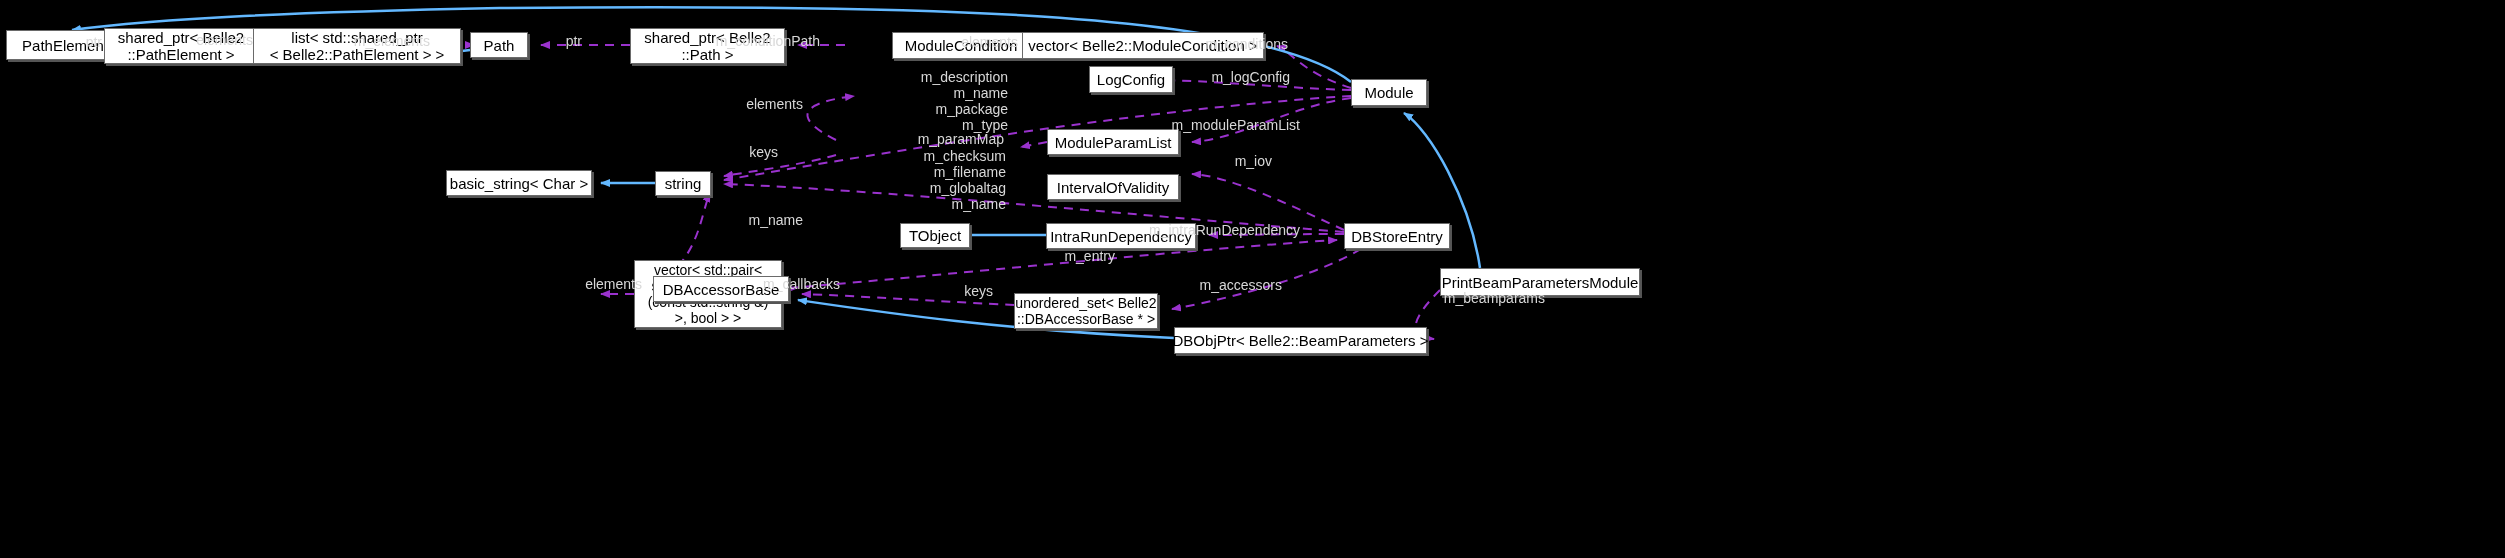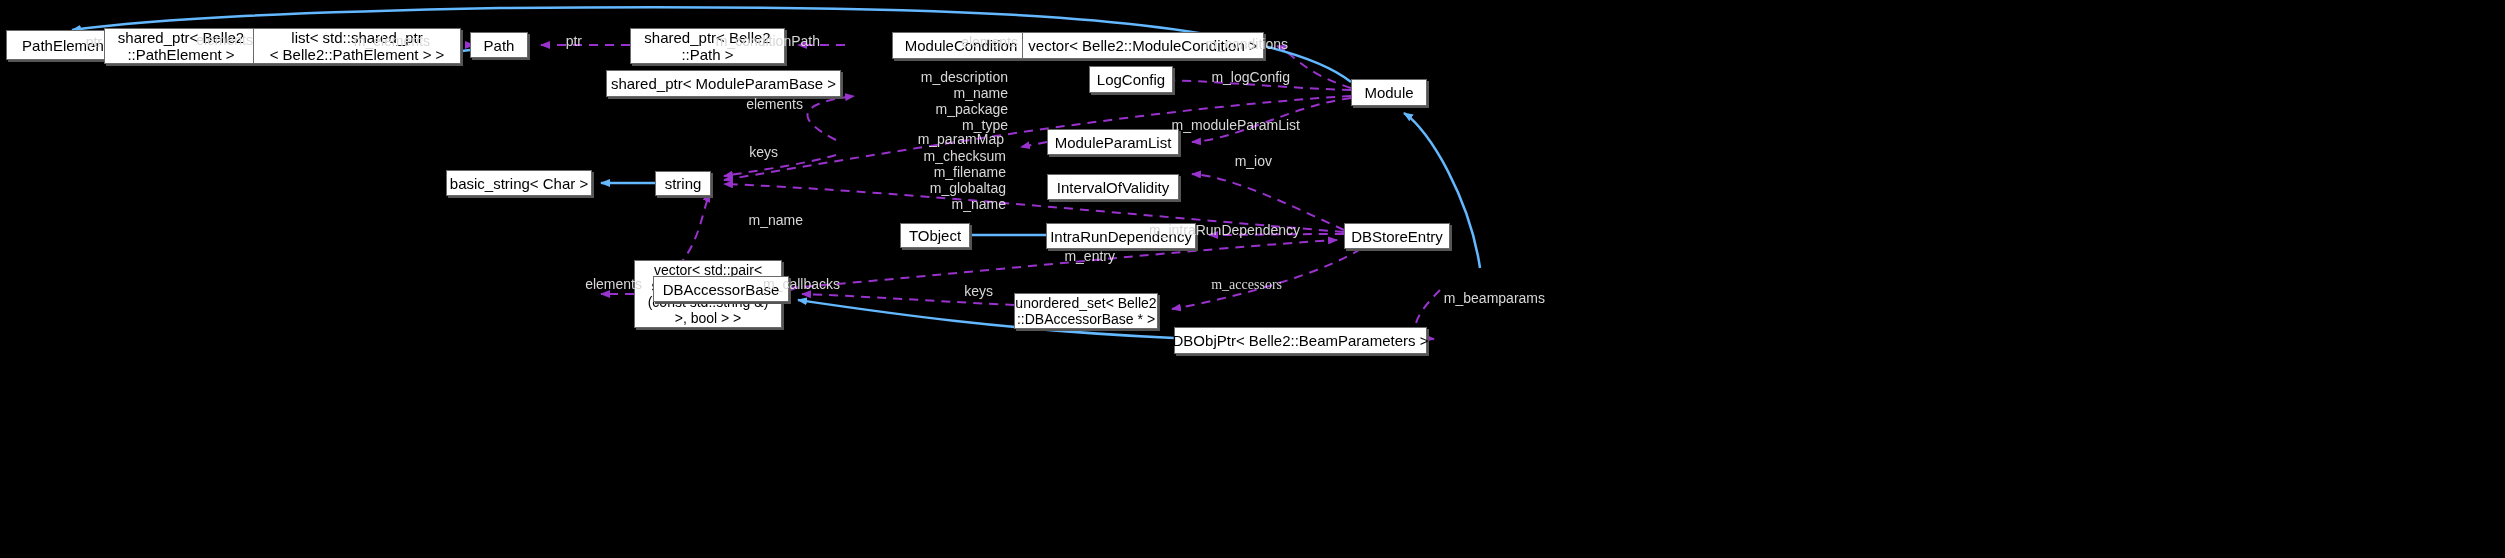--- a/index.html
+++ b/index.html
@@ -95,37 +95,37 @@
   <div class="node" style="left:104px;top:28px;width:154px;height:36px;">shared_ptr&lt; Belle2
 ::PathElement &gt;</div>
   <div class="node" style="left:253px;top:28px;width:208px;height:36px;">list&lt; std::shared_ptr
 &lt; Belle2::PathElement &gt; &gt;</div>
   <div class="node" style="left:470px;top:32px;width:58px;height:26px;">Path</div>
   <div class="node" style="left:630px;top:28px;width:155px;height:36px;">shared_ptr&lt; Belle2
 ::Path &gt;</div>
   <div class="node" style="left:892px;top:32px;width:138px;height:27px;">ModuleCondition</div>
   <div class="node" style="left:1022px;top:32px;width:242px;height:27px;">vector&lt; Belle2::ModuleCondition &gt;</div>
   <div class="node" style="left:1351px;top:79px;width:76px;height:27px;">Module</div>
-  <div class="node" style="left:606px;top:70px;width:235px;height:27px;">shared_ptr&lt; ModuleParamBase &gt;</div>
   <div class="node" style="left:1054px;top:66px;width:84px;height:27px;margin-left:35px;">LogConfig</div>
   <div class="node" style="left:1047px;top:129px;width:132px;height:26px;">ModuleParamList</div>
   <div class="node" style="left:1047px;top:160px;width:132px;height:26px;margin-top:14px;">IntervalOfValidity</div>
   <div class="node" style="left:446px;top:170px;width:146px;height:26px;">basic_string&lt; Char &gt;</div>
   <div class="node" style="left:655px;top:171px;width:56px;height:25px;">string</div>
   <div class="node" style="left:900px;top:223px;width:70px;height:25px;">TObject</div>
   <div class="node" style="left:1046px;top:223px;width:150px;height:26px;">IntraRunDependency</div>
   <div class="node" style="left:1344px;top:223px;width:106px;height:26px;">DBStoreEntry</div>
   <div class="node" style="left:634px;top:260px;width:148px;height:68px;font-size:14px;line-height:16px;">vector&lt; std::pair&lt;
 std::function&lt; void
 (const std::string &amp;)
 &gt;, bool &gt; &gt;</div>
   <div class="node" style="left:653px;top:276px;width:136px;height:26px;">DBAccessorBase</div>
   <div class="node" style="left:1014px;top:293px;width:144px;height:36px;font-size:14px;line-height:16px;">unordered_set&lt; Belle2
 ::DBAccessorBase * &gt;</div>
   <div class="node" style="left:1174px;top:327px;width:253px;height:27px;">DBObjPtr&lt; Belle2::BeamParameters &gt;</div>
+  <div class="node hl" style="left:1440px;top:268px;width:200px;height:28px;">PrintBeamParametersModule</div>
 
   <div class="elabel" style="left:62px;top:34px;width:40px;">ptr</div>
   <div class="elabel" style="left:167px;top:32px;width:86px;">elements</div>
   <div class="elabel" style="left:330px;top:33px;width:100px;">m_elements</div>
   <div class="elabel" style="left:542px;top:33px;width:40px;">ptr</div>
   <div class="elabel" style="left:690px;top:33px;width:130px;">m_conditionPath</div>
   <div class="elabel" style="left:932px;top:34px;width:86px;">elements</div>
   <div class="elabel" style="left:1178px;top:36px;width:110px;">m_conditions</div>
   <div class="elabel" style="left:717px;top:96px;width:86px;">elements</div>
   <div class="elabel" style="left:1180px;top:69px;width:110px;">m_logConfig</div>
@@ -140,15 +140,15 @@
   <div class="elabel" style="left:898px;top:148px;width:108px;">m_checksum
 m_filename
 m_globaltag
 m_name</div>
   <div class="elabel" style="left:733px;top:212px;width:70px;">m_name</div>
   <div class="elabel" style="left:1122px;top:222px;width:178px;">m_intraRunDependency</div>
   <div class="elabel" style="left:1045px;top:248px;width:70px;">m_entry</div>
   <div class="elabel" style="left:570px;top:276px;width:72px;">elements</div>
   <div class="elabel" style="left:742px;top:276px;width:98px;">m_callbacks</div>
   <div class="elabel" style="left:949px;top:283px;width:44px;">keys</div>
-  <div class="elabel" style="left:1170px;top:277px;width:112px;font-family:Liberation Serif, serif;">m_accessors</div>
+  <div class="elabel" style="left:1170px;top:277px;width:112px;">m_accessors</div>
   <div class="elabel" style="left:1417px;top:290px;width:128px;">m_beamparams</div>
 </div>
 
 </body></html>

